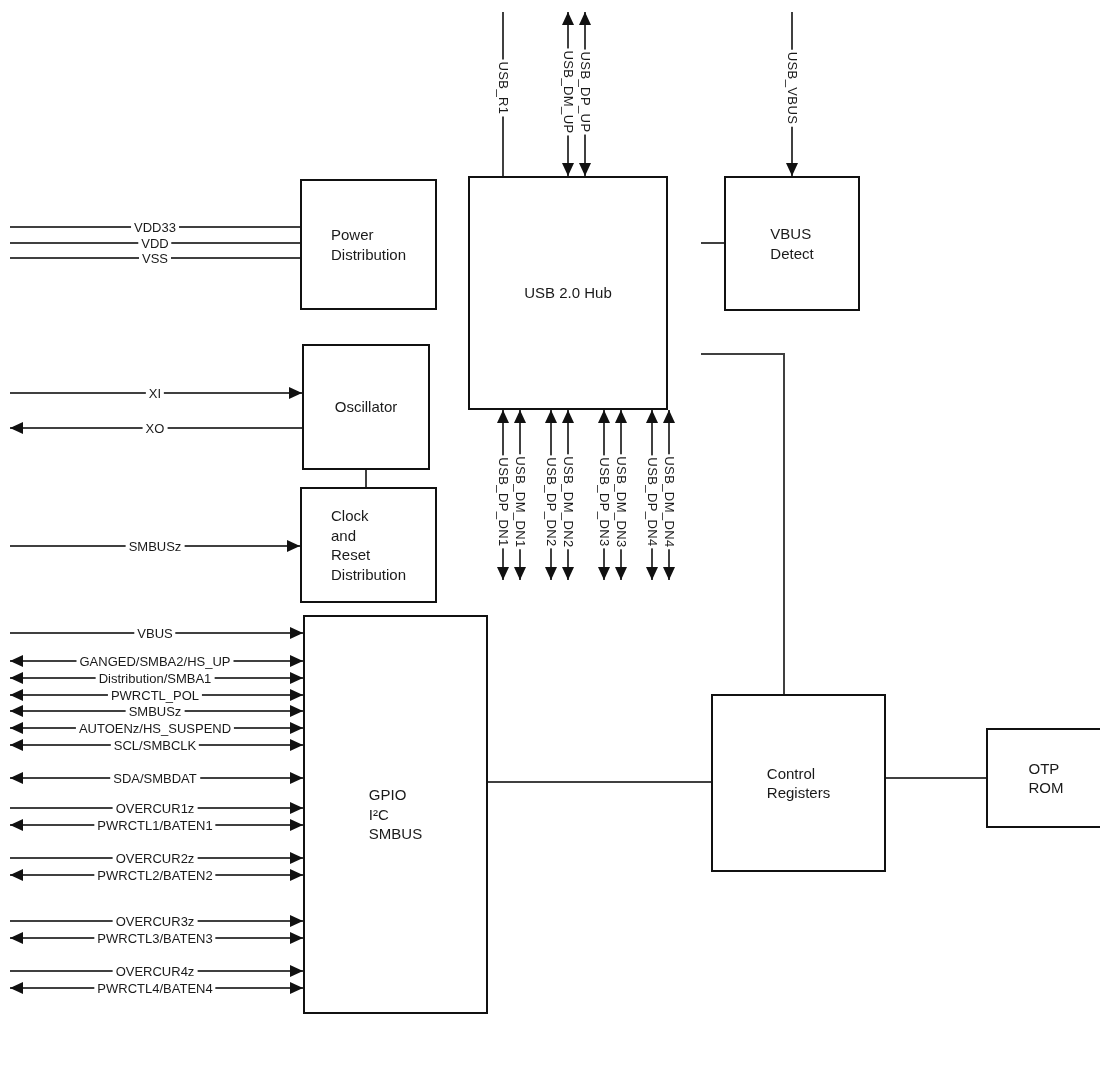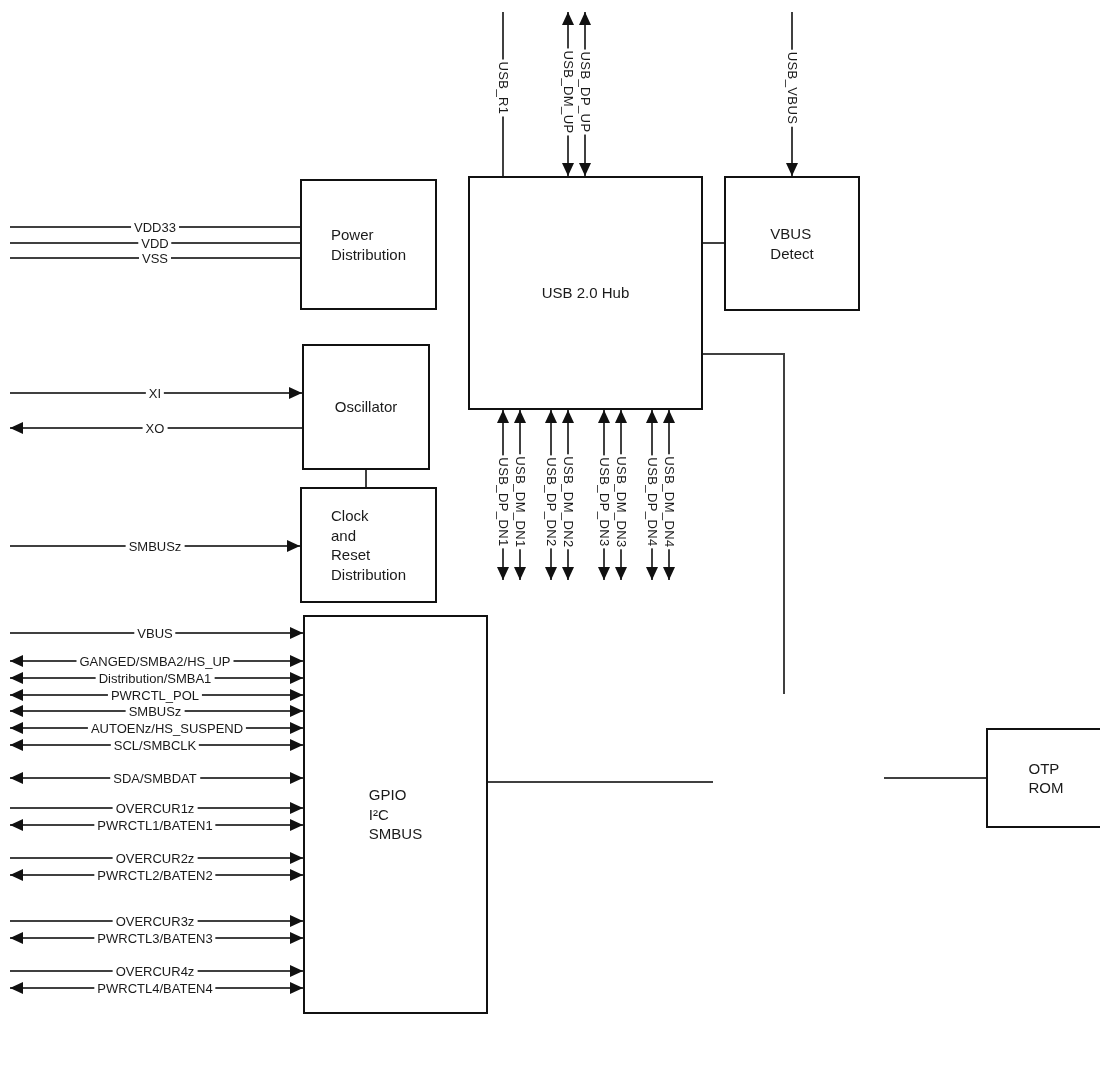--- a/index.html
+++ b/index.html
@@ -32,31 +32,33 @@
     z-index:1; letter-spacing:.4px;
   }
 </style>
 </head>
 <body>
 
 <div class="diagram">
 
   <div class="block" style="left:300px;top:179px;width:137px;height:131px">Power
 Distribution</div>
-  <div class="block" style="left:468px;top:176px;width:235px;height:234px">USB 2.0 Hub</div>
+  <div class="block" style="left:468px;top:176px;width:200px;height:234px">USB 2.0 Hub</div>
   <div class="block" style="left:724px;top:176px;width:136px;height:135px">VBUS
 Detect</div>
   <div class="block" style="left:302px;top:344px;width:128px;height:126px">Oscillator</div>
   <div class="block" style="left:300px;top:487px;width:137px;height:116px">Clock
 and
 Reset
 Distribution</div>
   <div class="block" style="left:303px;top:615px;width:185px;height:399px">GPIO
 I²C
 SMBUS</div>
+  <div class="block" style="left:711px;top:694px;width:175px;height:178px">Control
+Registers</div>
   <div class="block" style="left:986px;top:728px;width:120px;height:100px">OTP
 ROM</div>
 
   <div class="hline" style="left:701px;top:242px;width:25px"></div>
   <div class="hline" style="left:701px;top:353px;width:84px"></div>
   <div class="vline" style="left:783px;top:354px;height:340px"></div>
   <div class="vline" style="left:365px;top:468px;height:21px"></div>
   <div class="hline" style="left:486px;top:781px;width:227px"></div>
   <div class="hline" style="left:884px;top:777px;width:104px"></div>
 
@@ -101,21 +103,21 @@
   <span class="sig" style="left:155px;top:695px">PWRCTL_POL</span>
 
   <div class="hline" style="left:10px;top:710px;width:293px"></div>
   <div class="arr left" style="left:10px;top:705px"></div>
   <div class="arr right" style="left:290px;top:705px"></div>
   <span class="sig" style="left:155px;top:711px">SMBUSz</span>
 
   <div class="hline" style="left:10px;top:727px;width:293px"></div>
   <div class="arr left" style="left:10px;top:722px"></div>
   <div class="arr right" style="left:290px;top:722px"></div>
-  <span class="sig" style="left:167px;top:728px">AUTOENz/HS_SUSPEND</span>
+  <span class="sig" style="left:155px;top:728px">AUTOENz/HS_SUSPEND</span>
 
   <div class="hline" style="left:10px;top:744px;width:293px"></div>
   <div class="arr left" style="left:10px;top:739px"></div>
   <div class="arr right" style="left:290px;top:739px"></div>
   <span class="sig" style="left:155px;top:745px">SCL/SMBCLK</span>
 
   <div class="hline" style="left:10px;top:777px;width:293px"></div>
   <div class="arr left" style="left:10px;top:772px"></div>
   <div class="arr right" style="left:290px;top:772px"></div>
   <span class="sig" style="left:155px;top:778px">SDA/SMBDAT</span>

